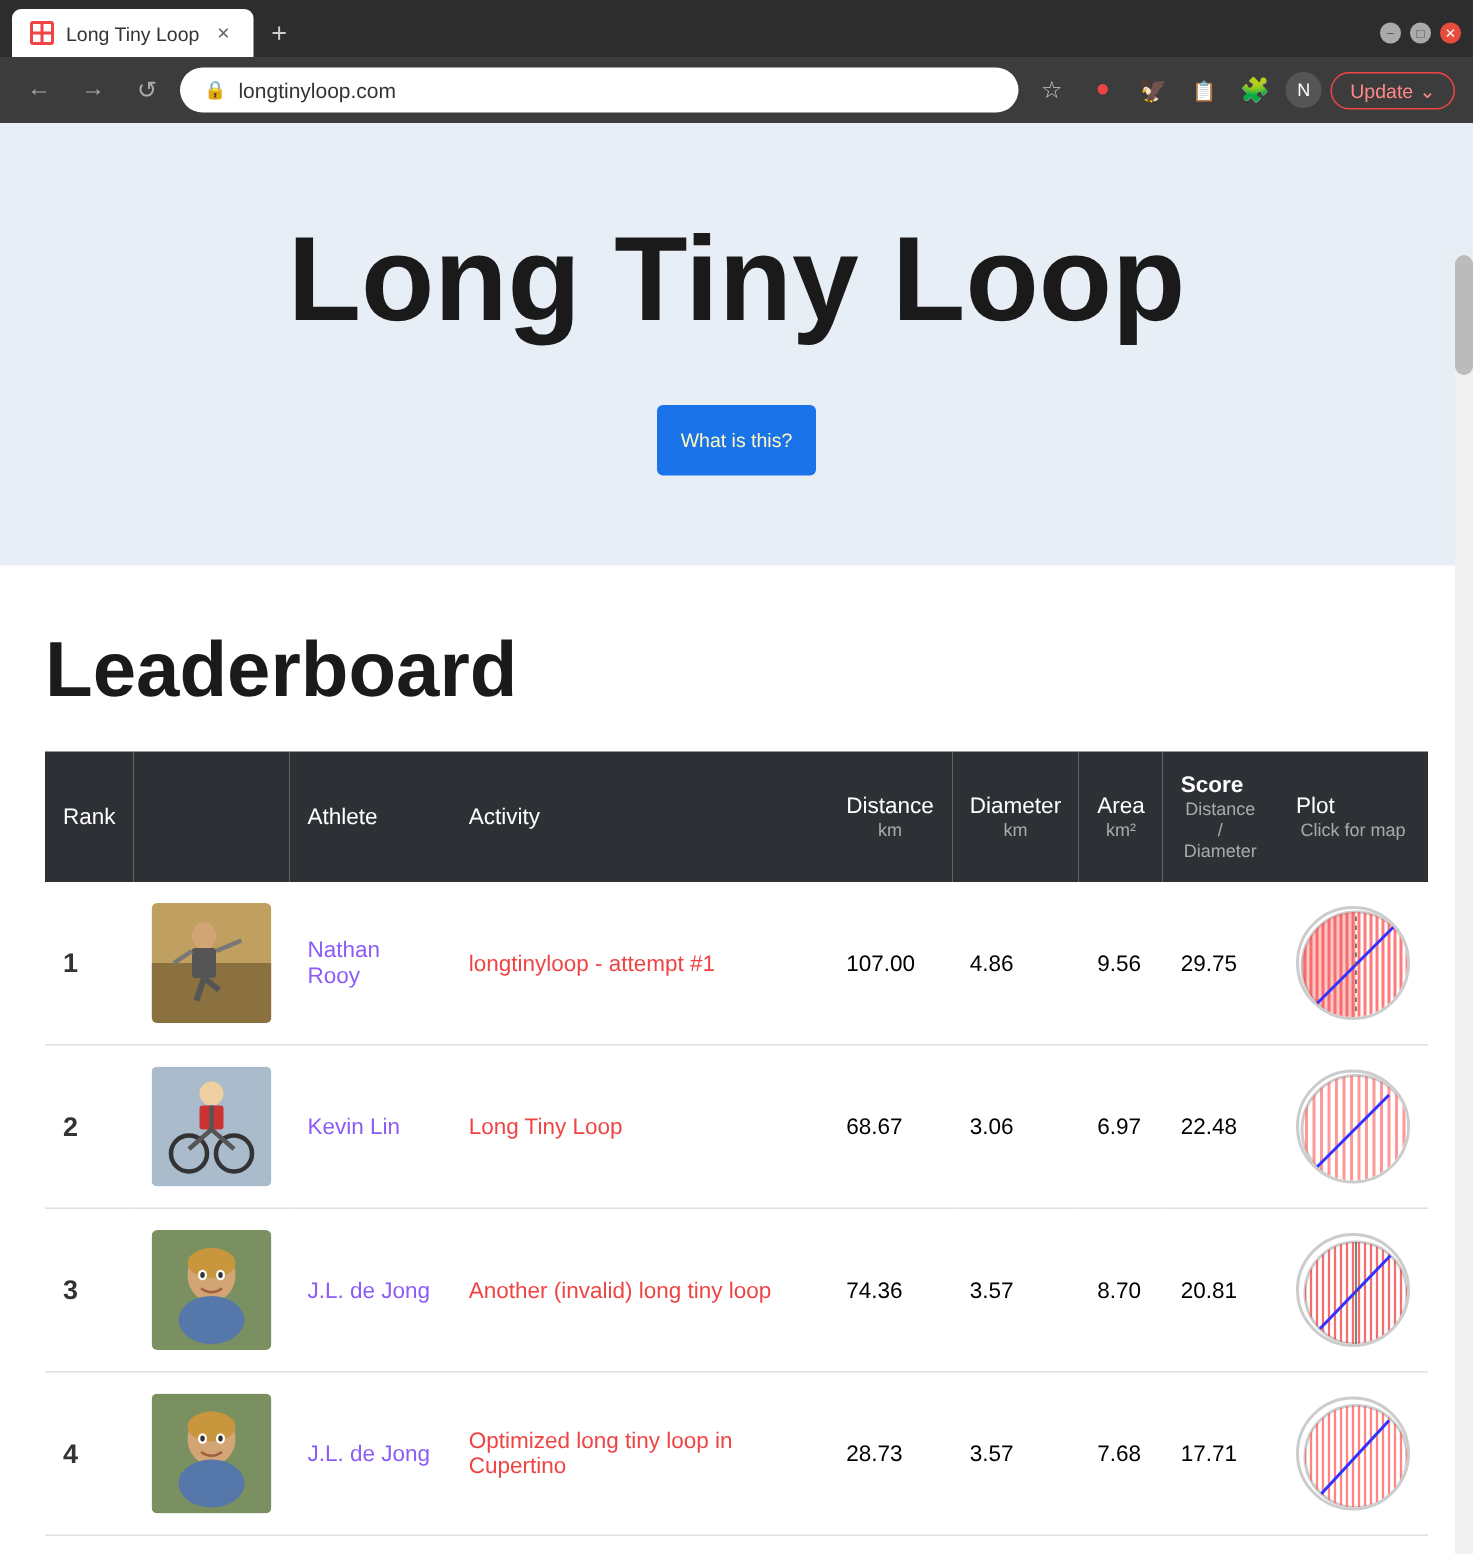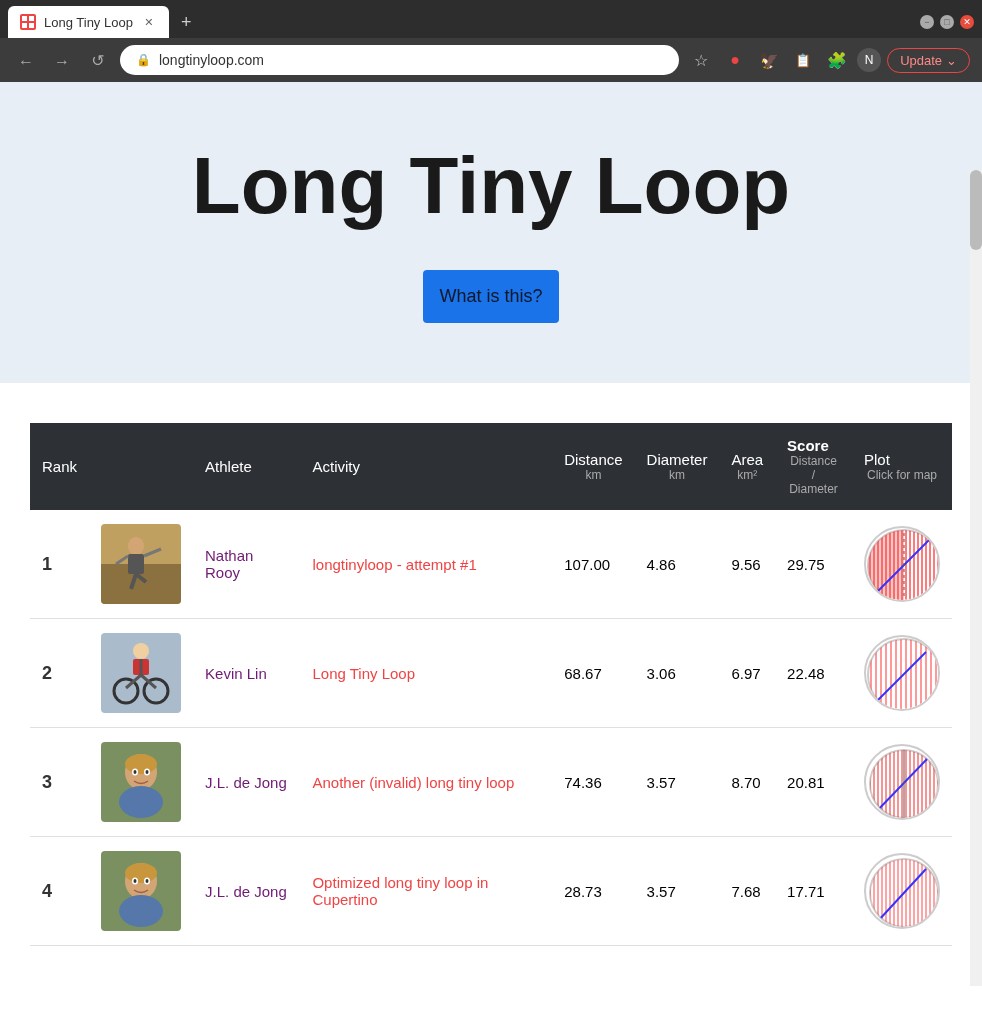--- a/index.html
+++ b/index.html
@@ -155,25 +155,25 @@
       margin-bottom: 40px;
       line-height: 1.1;
     }
     .hero-buttons {
       display: flex;
       justify-content: center;
       gap: 16px;
     }
     .btn-primary {
       background: #1a73e8;
-      color: #0f172a;
+      color: #fef9c3;
       border: none;
       border-radius: 4px;
       padding: 16px 16px;
-      font-size: 18px;
+      font-size: 13px;
       cursor: pointer;
       font-weight: 500;
     }
 
     .main-content {
       padding: 40px 30px;
     }
 
     .leaderboard-title {
       font-size: 52px;
@@ -210,21 +210,21 @@
     .rank-cell { font-size: 18px; font-weight: bold; color: #333; }
     .athlete-img {
       width: 80px; height: 80px;
       border-radius: 4px;
       overflow: hidden;
       display: flex;
       align-items: center;
       justify-content: center;
     }
     .athlete-link {
-      color: #701a75;
+      color: #8b5cf6;
       text-decoration: none;
       font-size: 15px;
     }
     .activity-link {
       color: #ef4444;
       text-decoration: none;
       font-size: 15px;
     }
     .plot-circle {
       width: 76px; height: 76px;
@@ -302,20 +302,21 @@
 <div class="page-content" style="position:relative;">
 
   <div class="hero">
     <h1 class="hero-title">Long Tiny Loop</h1>
     <div class="hero-buttons">
       <button class="btn-primary">What is this?</button>
     </div>
   </div>
 
   <div class="main-content">
+    <h2 class="leaderboard-title">Leaderboard</h2>
 
     <table class="leaderboard-table">
       <thead>
         <tr>
           <th>Rank</th>
           <th></th>
           <th>Athlete</th>
           <th>Activity</th>
           <th>
             <span>Distance</span>

